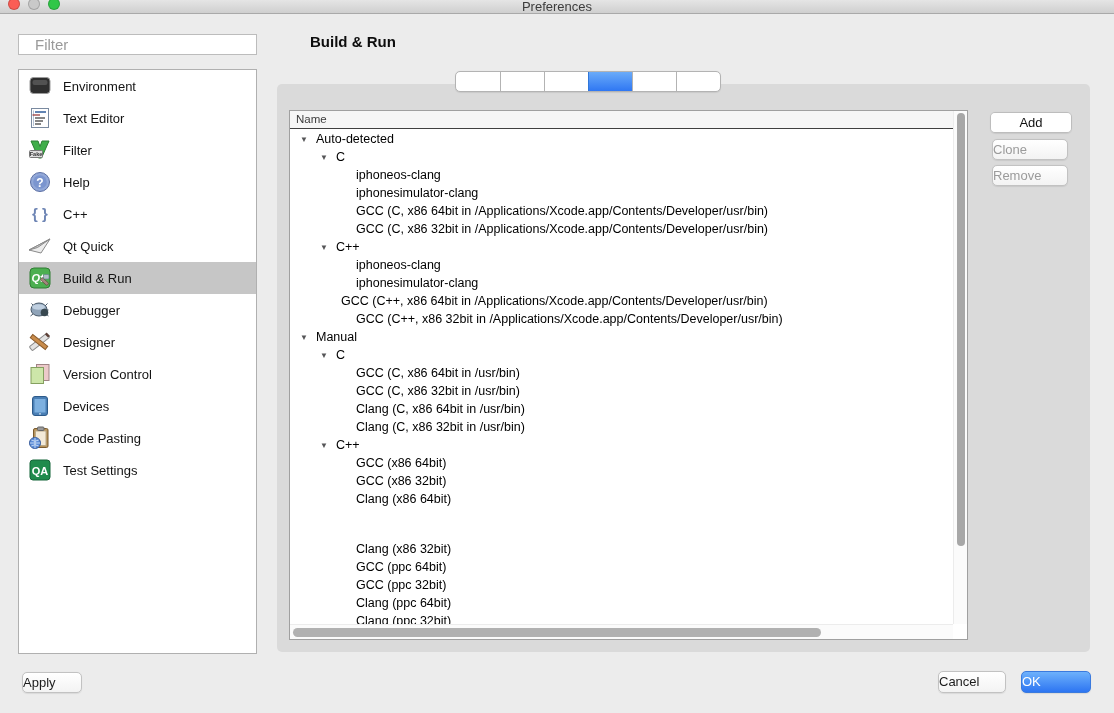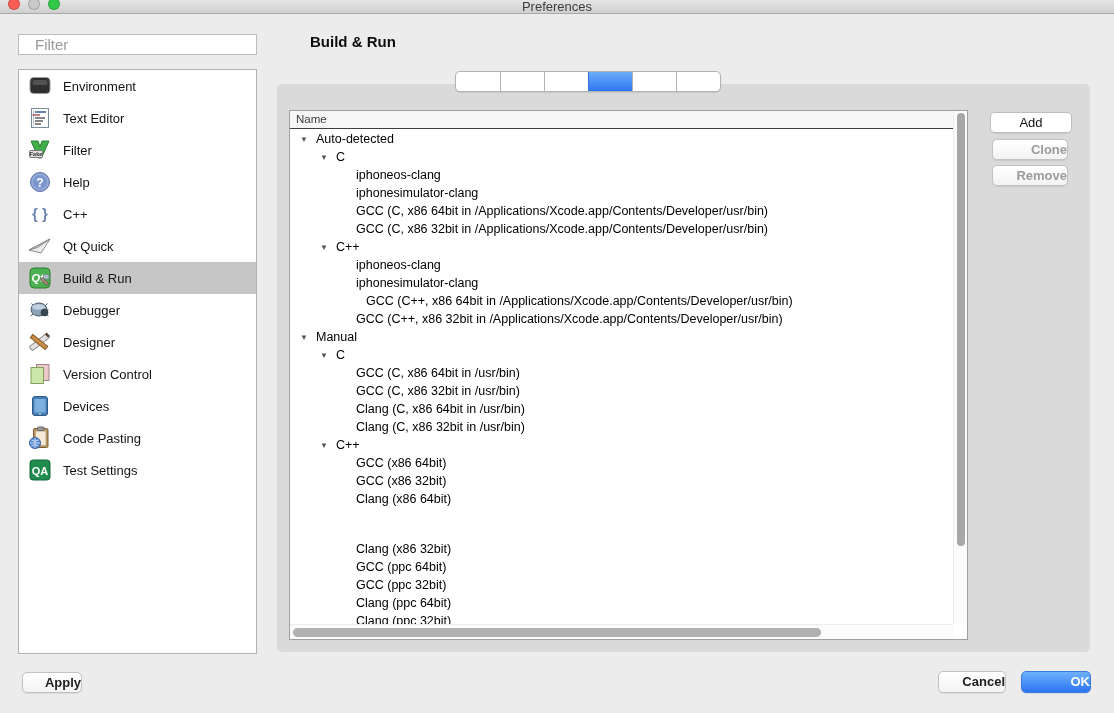--- a/index.html
+++ b/index.html
@@ -43,22 +43,22 @@
     height:32px; display:flex; align-items:center; gap:10px;
     padding-left:8px; font-size:13px; color:#141414; cursor:default;
   }
   .sidebar-item.selected { background:#c6c6c6; }
   .icon { width:26px; height:26px; flex:none; display:inline-block; }
   .icon svg { width:26px; height:26px; display:block; }
 
   .btn {
     position:absolute; height:21px; border:1px solid #c2c2c2; border-radius:5px;
     background:linear-gradient(#ffffff,#f3f3f3);
-    font-size:13px; color:#1c1c1c; text-align:right; line-height:19px;
-    box-shadow:0 0.5px 1px rgba(0,0,0,.08); cursor:default;font-weight:bold;
+    font-size:13px; color:#1c1c1c; text-align:left; line-height:19px;
+    box-shadow:0 0.5px 1px rgba(0,0,0,.08); cursor:default;
   }
   .apply-btn { left:22px; top:672px; width:60px; }
 
   
   .page-title { position:absolute; left:310px; top:33px; font-size:15px; font-weight:bold; color:#0d0d0d; }
 
   .tabs {
     position:absolute; left:455px; top:71px; height:21px; display:flex;
     border:1px solid #b3b3b3; border-radius:5px; background:#fff; overflow:hidden; z-index:5;
     box-shadow:0 0.5px 1px rgba(0,0,0,.08);
@@ -318,21 +318,21 @@
     <span class="row-label">C++</span>
   </div>
       <div class="tree-row" style="padding-left: 47px;">
     <span class="triangle">▼</span>
     <span class="row-label">iphoneos-clang</span>
   </div>
       <div class="tree-row" style="padding-left: 47px;">
     <span class="triangle">▼</span>
     <span class="row-label">iphonesimulator-clang</span>
   </div>
-      <div class="tree-row" style="padding-left: 57px;">
+      <div class="tree-row" style="padding-left: 32px;">
     <span class="triangle">▼</span>
     <span class="row-label">GCC (C++, x86 64bit in /Applications/Xcode.app/Contents/Developer/usr/bin)</span>
   </div>
       <div class="tree-row" style="padding-left: 47px;">
     <span class="triangle">▼</span>
     <span class="row-label">GCC (C++, x86 32bit in /Applications/Xcode.app/Contents/Developer/usr/bin)</span>
   </div>
       <div class="tree-row expandable" style="padding-left: 7px;">
     <span class="triangle">▼</span>
     <span class="row-label">Manual</span>

